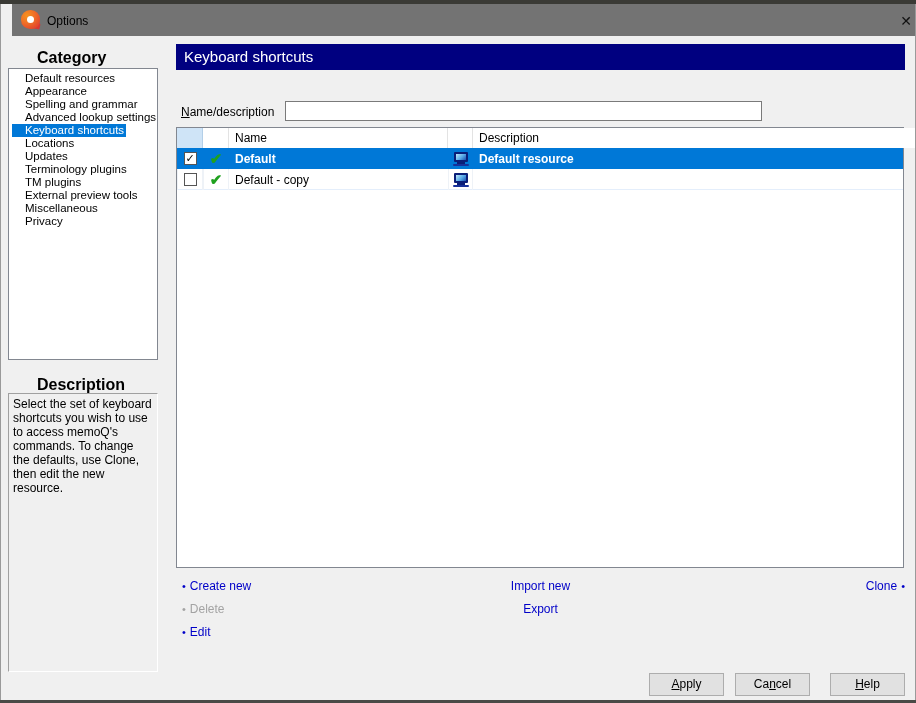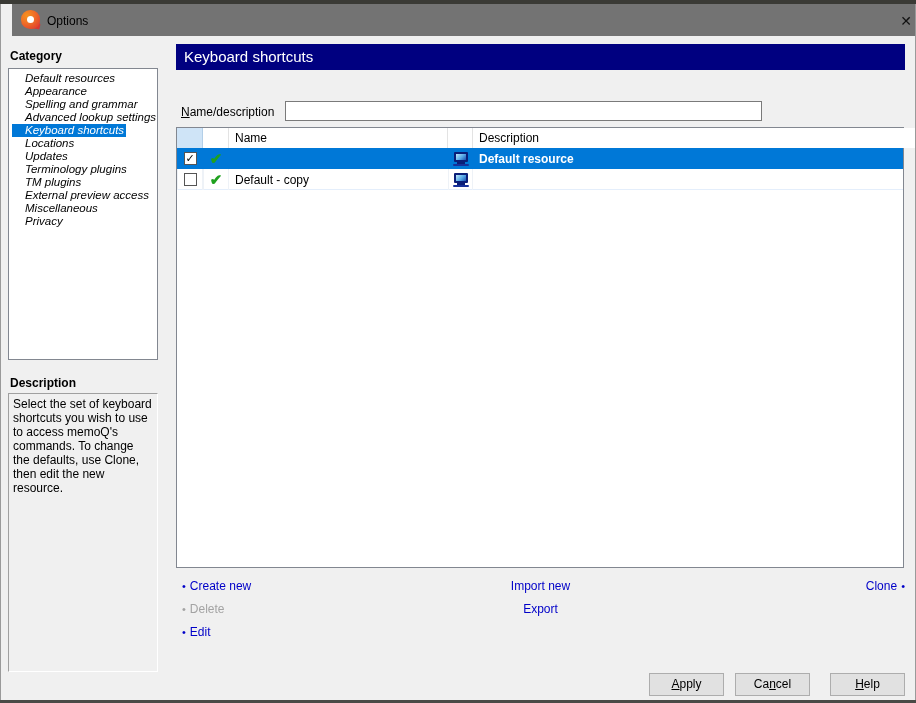--- a/index.html
+++ b/index.html
@@ -13,25 +13,25 @@
   .titlebar { position:absolute; left:12px; top:4px; width:916px; height:32px; background:#737373; }
   .logo { position:absolute; left:9px; top:6px; width:20px; height:20px; }
   .logo-body { position:absolute; left:0; top:0; width:19px; height:19px; border-radius:48% 48% 42% 48%;
     background:radial-gradient(circle at 32% 30%, #f6921e 0%, #f07027 40%, #e2452c 80%, #da3731 100%); }
   .logo-tail { position:absolute; left:13px; top:13px; width:6px; height:6px; background:#da3731; border-radius:1px; transform:rotate(12deg); }
   .logo-hole { position:absolute; left:6px; top:6px; width:7px; height:7px; background:#fff; border-radius:50%; }
   .win-title { position:absolute; left:35px; top:10px; font-size:12px; }
   .close-btn { position:absolute; right:12px; top:7px; width:20px; height:20px; text-align:center; line-height:20px; font-size:14px; color:#111; cursor:default; }
 
   
-  .panel-label { position:absolute; font-weight:bold; font-size:12px; }
+  .panel-label { position:absolute; font-weight:bold; font-size:16px;margin-left:27px; }
   .category-label { left:10px; top:49px; }
   .category-list { position:absolute; left:8px; top:68px; width:150px; height:292px; background:#fff; border:1px solid #828790; padding-top:3px; overflow:hidden; }
   .cat-item { height:13px; line-height:13px; padding-left:3px; white-space:nowrap; font-size:11.5px; }
-  .cat-item .sel-span { display:inline-block; padding:0 2px 0 13px;font-style:italic; }
+  .cat-item .sel-span { display:inline-block; padding:0 2px 0 13px; }
   .cat-item.selected .sel-span { background:#0078d7; color:#fff; }
 
   .description-label { left:10px; top:376px; }
   .description-box { position:absolute; left:8px; top:393px; width:150px; height:279px; background:#f0f0f0;
     border:1px solid #a0a0a0; border-right-color:#ffffff; border-bottom-color:#ffffff; padding:3px 4px; }
   .description-text { font-size:12px; line-height:14px; color:#000; }
 
   
   .banner { position:absolute; left:176px; top:44px; width:729px; height:26px; background:#000080; color:#fff;
     font-size:15px; line-height:26px; padding-left:8px; }
@@ -105,21 +105,21 @@
   <div class="category-list">
     <div class="cat-item"><span class="sel-span">Default resources</span></div>
     <div class="cat-item"><span class="sel-span">Appearance</span></div>
     <div class="cat-item"><span class="sel-span">Spelling and grammar</span></div>
     <div class="cat-item"><span class="sel-span">Advanced lookup settings</span></div>
     <div class="cat-item selected"><span class="sel-span">Keyboard shortcuts</span></div>
     <div class="cat-item"><span class="sel-span">Locations</span></div>
     <div class="cat-item"><span class="sel-span">Updates</span></div>
     <div class="cat-item"><span class="sel-span">Terminology plugins</span></div>
     <div class="cat-item"><span class="sel-span">TM plugins</span></div>
-    <div class="cat-item"><span class="sel-span">External preview access</span></div>
+    <div class="cat-item"><span class="sel-span">External preview tools</span></div>
     <div class="cat-item"><span class="sel-span">Miscellaneous</span></div>
     <div class="cat-item"><span class="sel-span">Privacy</span></div>
   </div>
 
   <div class="panel-label description-label">Description</div>
   <div class="description-box">
     <div class="description-text">Select the set of keyboard shortcuts you wish to use to access memoQ's commands. To change the defaults, use Clone, then edit the new resource.</div>
   </div>
 
   <div class="banner">Keyboard shortcuts</div>
@@ -136,20 +136,21 @@
       <div class="th th-desc">Description</div>
     </div>
 
     <div class="row row-0">
       <div class="cell cell-check">
           <span class="checkbox">✓</span>
         </div>
       <div class="cell cell-flag">
           <span class="green-check">✔</span>
         </div>
+      <div class="cell cell-name">Default</div>
       <div class="cell cell-icon">
           <span class="pc-icon">
             <span class="pc-screen"></span>
             <span class="pc-base"></span>
             <span class="pc-kb"></span>
           </span>
         </div>
       <div class="cell cell-desc">Default resource</div>
     </div>
 

